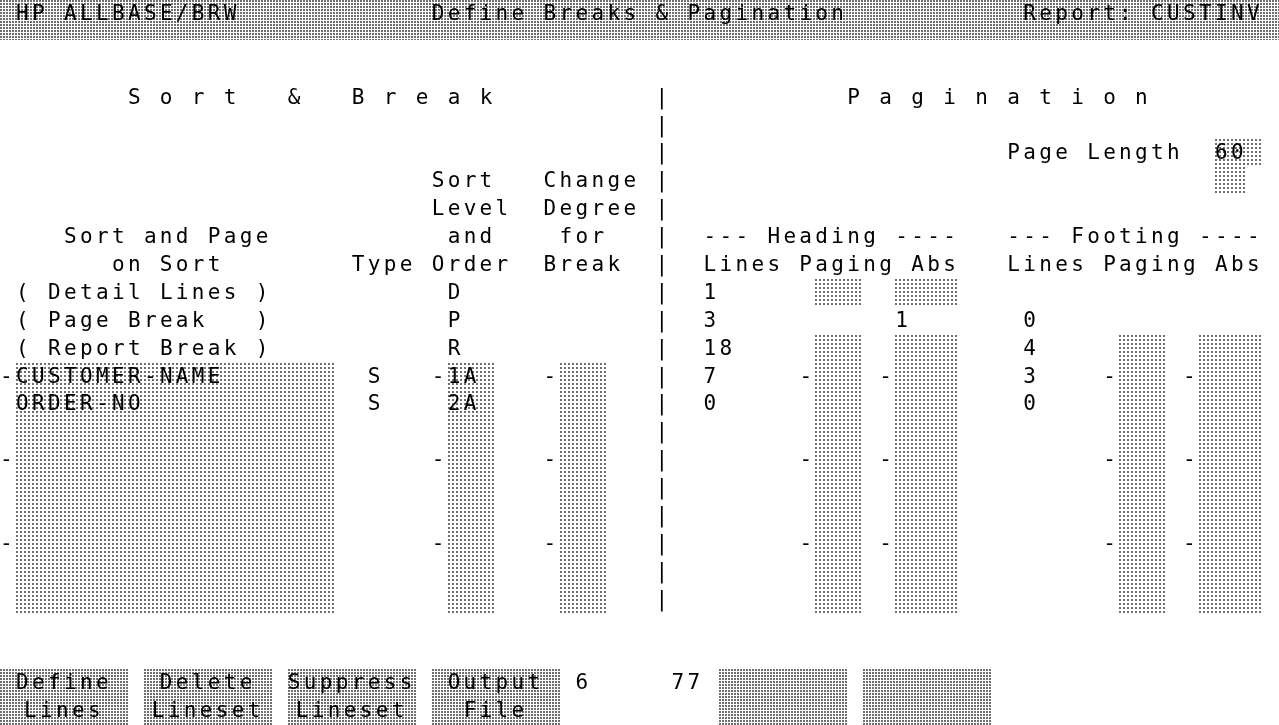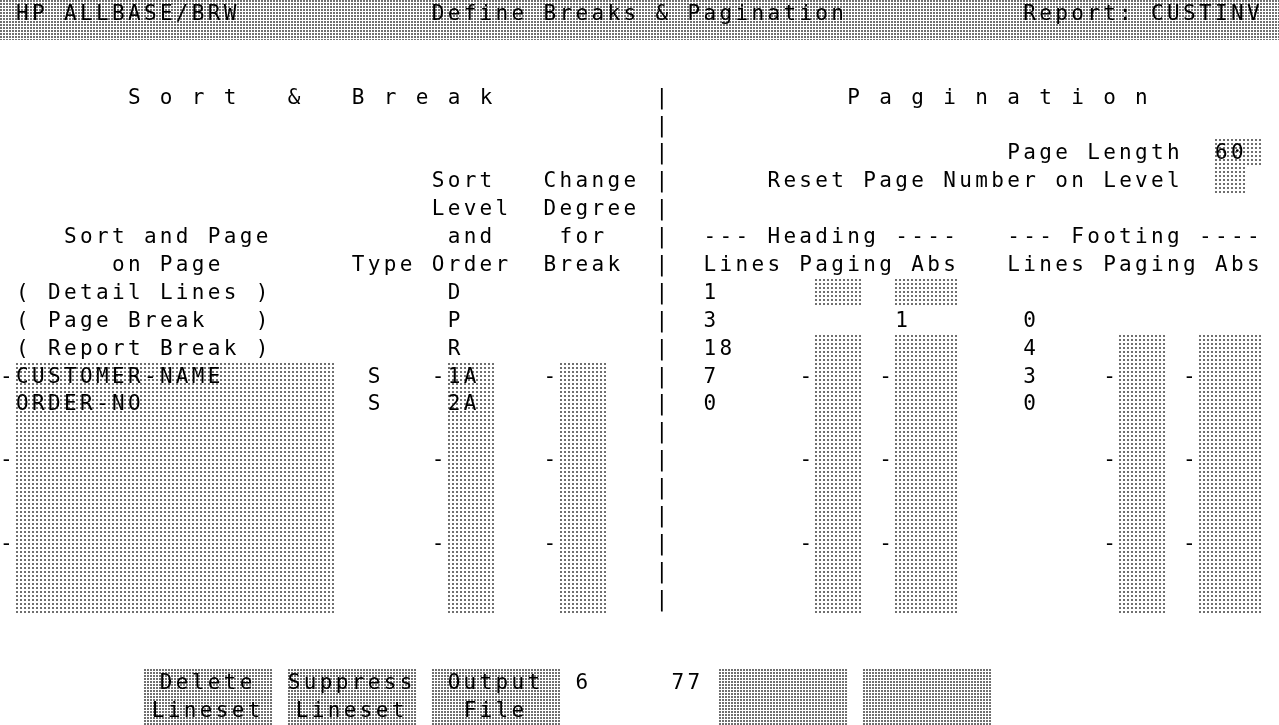--- a/index.html
+++ b/index.html
@@ -49,45 +49,48 @@
 
   <div class="bar dither3"></div>
   <span class="cell" style="--r:0;--c:1">HP ALLBASE/BRW</span>
   <span class="cell" style="--r:0;--c:27">Define Breaks &amp; Pagination</span>
   <span class="cell" style="--r:0;--c:64">Report: CUSTINV</span>
 
   <span class="cell" style="--r:3;--c:8">S o r t   &amp;   B r e a k</span>
   <span class="cell" style="--r:3;--c:53">P a g i n a t i o n</span>
 
   <span class="cell" style="--r:5;--c:63">Page Length</span>
-  <span class="cell" style="--r:6;--c:48">Reset Page Number on Level</span>
   <span class="cell" style="--r:8;--c:44">--- Heading ----</span>
   <span class="cell" style="--r:8;--c:63">--- Footing ----</span>
   <span class="cell" style="--r:9;--c:44">Lines Paging Abs</span>
   <span class="cell" style="--r:9;--c:63">Lines Paging Abs</span>
 
   <span class="cell" style="--r:6;--c:27">Sort</span>
   <span class="cell" style="--r:6;--c:34">Change</span>
   <span class="cell" style="--r:7;--c:27">Level</span>
   <span class="cell" style="--r:7;--c:34">Degree</span>
   <span class="cell" style="--r:8;--c:4">Sort and Page</span>
   <span class="cell" style="--r:8;--c:28">and</span>
   <span class="cell" style="--r:8;--c:35">for</span>
-  <span class="cell" style="--r:9;--c:7">on Page</span>
+  <span class="cell" style="--r:9;--c:7">on Sort</span>
   <span class="cell" style="--r:9;--c:22">Type</span>
   <span class="cell" style="--r:9;--c:27">Order</span>
   <span class="cell" style="--r:9;--c:34">Break</span>
 
   <div class="f dither4" style="--r:5;--c:76;--w:3"></div>
   <div class="f dither4" style="--r:6;--c:76;--w:2"></div>
   <span class="cell" style="--r:5;--c:76">60</span>
 
   <span class="cell" style="--r:24;--c:36">6</span>
   <span class="cell" style="--r:24;--c:42">77</span>
 
+  <div class="sk dither3" style="--c:0">
+      <span>Define</span>
+      <span>Lines</span>
+    </div>
   <div class="sk dither3" style="--c:9">
       <span>Delete</span>
       <span>Lineset</span>
     </div>
   <div class="sk dither3" style="--c:18">
       <span>Suppress</span>
       <span>Lineset</span>
     </div>
   <div class="sk dither3" style="--c:27">
       <span>Output</span>

